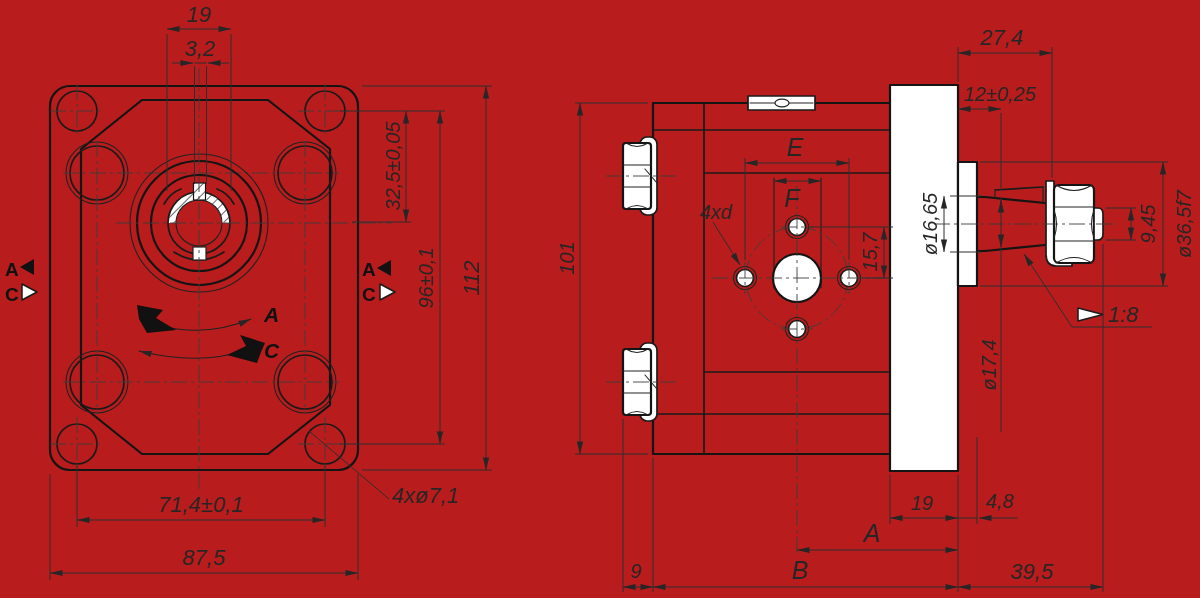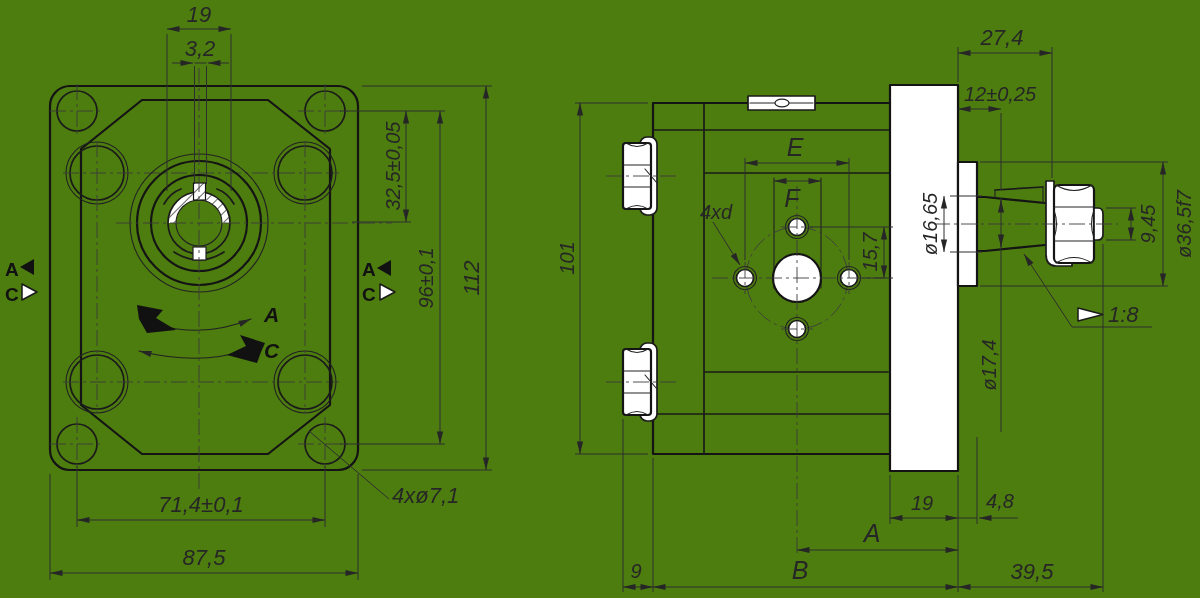--- a/index.html
+++ b/index.html
@@ -1,16 +1,16 @@
 <!DOCTYPE html>
 <html><head>
 <meta charset="utf-8">
 <style>
   html,body{margin:0;padding:0;background:#e9e9e9;}
-  .page{width:1200px;height:598px;background:#4d7c0f;position:relative;overflow:hidden;
+  .page{width:1200px;height:598px;background:#b91c1c;position:relative;overflow:hidden;
         font-family:"Liberation Sans",sans-serif;}
   svg{display:block;}
   .ol{fill:none;stroke:#141414;stroke-width:2.2;stroke-linejoin:round;stroke-linecap:round;}
   .olw{fill:#ffffff;stroke:#141414;stroke-width:2.2;stroke-linejoin:round;}
   .o2{fill:none;stroke:#1a1a1a;stroke-width:1.7;stroke-linejoin:round;stroke-linecap:round;}
   .o2w{fill:#ffffff;stroke:#1a1a1a;stroke-width:1.7;stroke-linejoin:round;}
   .o1{fill:none;stroke:#222222;stroke-width:1.1;stroke-linecap:round;}
   .o1w{fill:#ffffff;stroke:#222222;stroke-width:1.2;}
   .cl{fill:none;stroke:#3d3d3d;stroke-width:.9;stroke-dasharray:16 4 3 4;}
   .dl{fill:none;stroke:#2e2e2e;stroke-width:1;}

